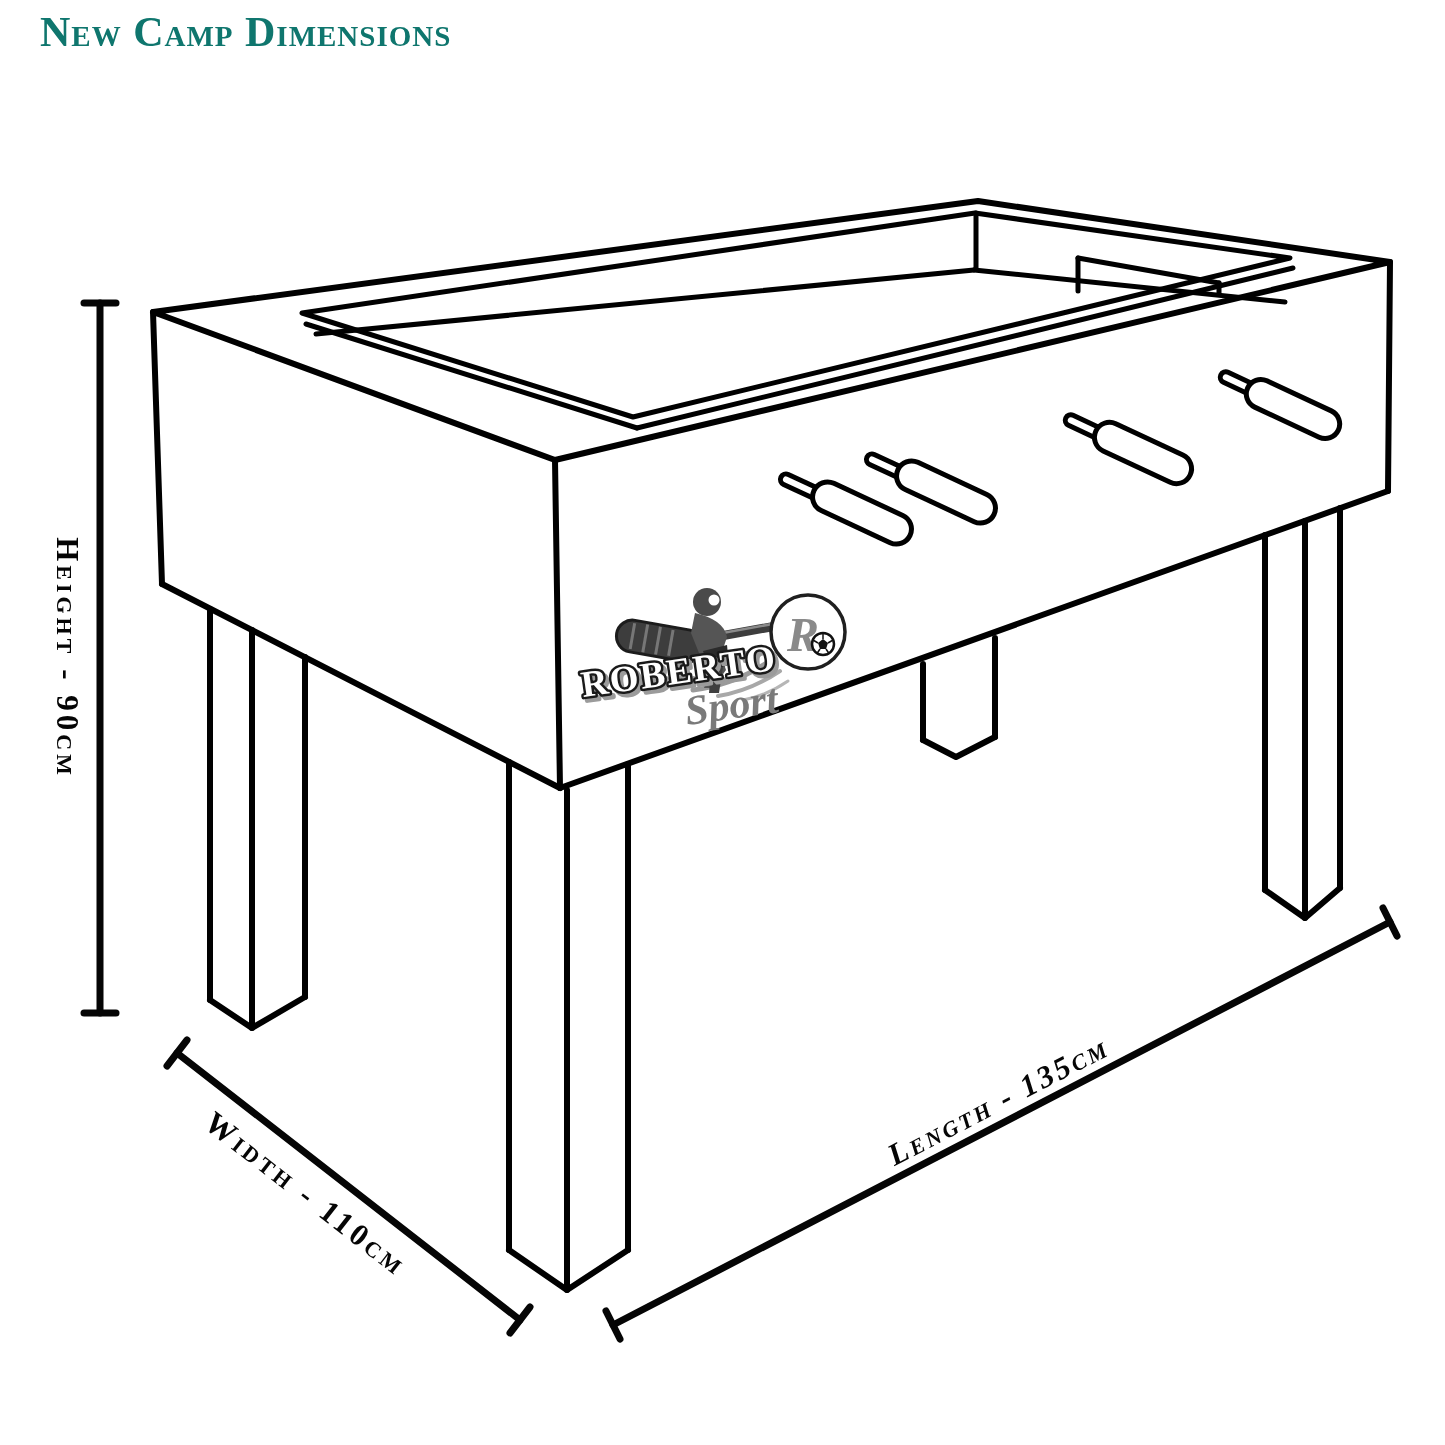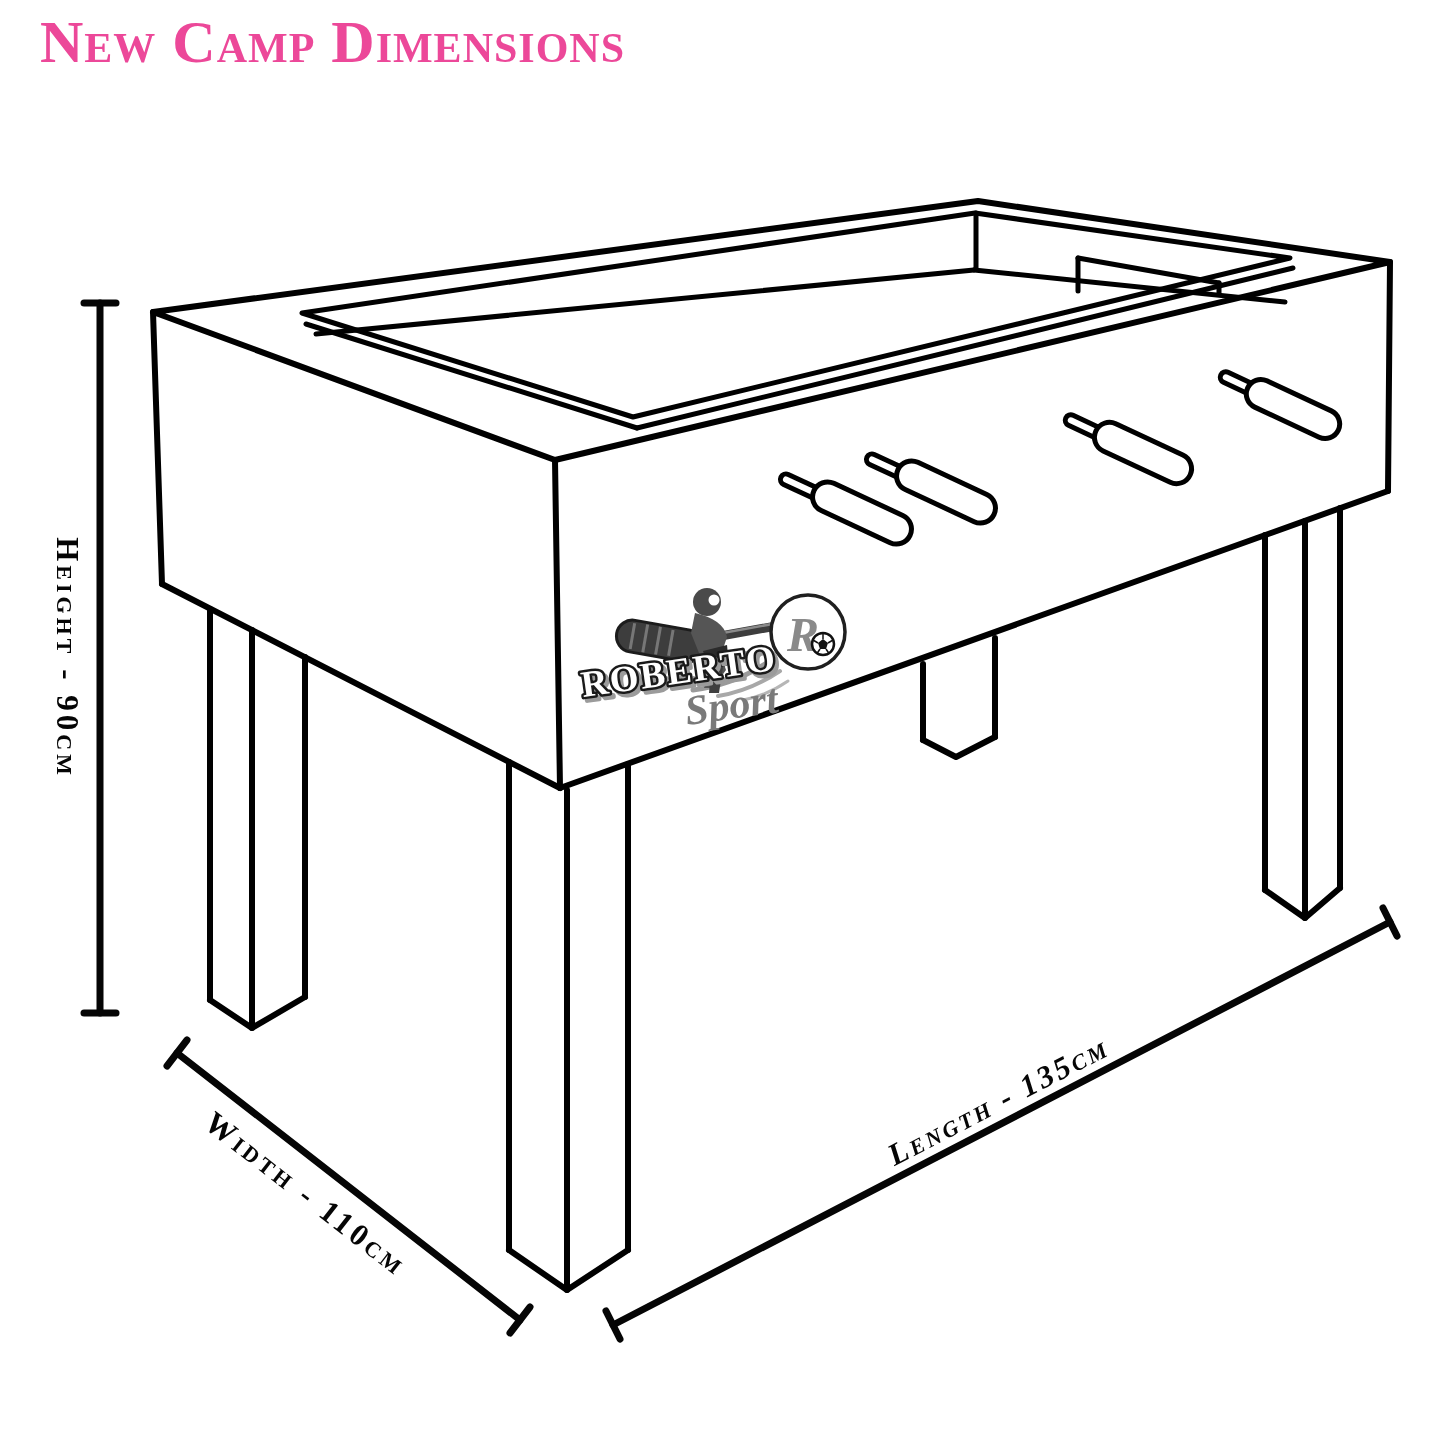--- a/index.html
+++ b/index.html
@@ -11,25 +11,25 @@
     width: 1445px;
     height: 1445px;
     position: relative;
     overflow: hidden;
     font-family: "Liberation Serif", serif;
   }
   .page-title {
     position: absolute;
     left: 40px;
     top: 8px;
-    font-size: 60px;
+    font-size: 42px;
     font-weight: 700;
     font-variant: small-caps;
     letter-spacing: 1px;
-    color: #ec4899;
+    color: #0f766e;
     white-space: nowrap;
   }
   svg { position: absolute; left: 0; top: 0; }
   .ln       { fill: none; stroke: #000; stroke-width: 6;   stroke-linecap: round; stroke-linejoin: round; }
   .ln-thin  { fill: none; stroke: #000; stroke-width: 5;   stroke-linecap: round; stroke-linejoin: round; }
   .capsule  { fill: #fff; stroke: #000; stroke-width: 5;   stroke-linejoin: round; }
   .dimline  { fill: none; stroke: #050505; stroke-width: 7; stroke-linecap: round; }
   .dim-label {
     font-family: "Liberation Serif", serif;
     font-weight: 700;

